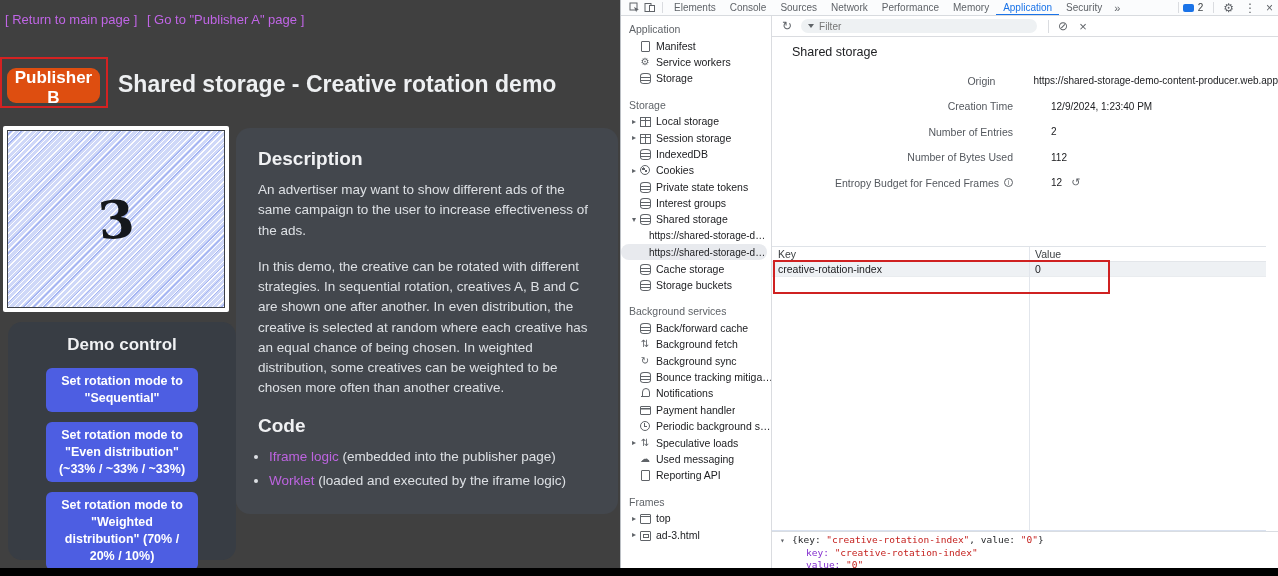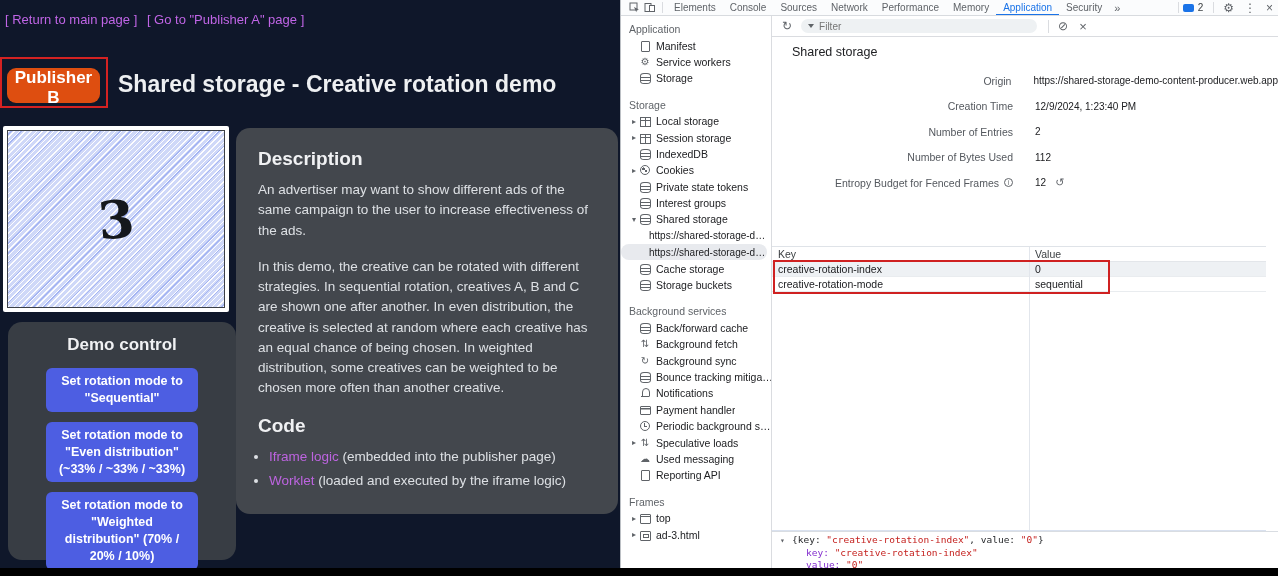--- a/index.html
+++ b/index.html
@@ -1,20 +1,20 @@
 <!DOCTYPE html>
 <html><head>
 <meta charset="utf-8">
 <style>
   * { margin:0; padding:0; box-sizing:border-box; }
   body { background:#000; font-family:"Liberation Sans", sans-serif; }
   .screen { position:relative; width:1278px; height:576px; background:#000; overflow:hidden; }
 
   
-  .page { position:absolute; left:0; top:0; width:725px; height:568px; background:#0f172a; overflow:hidden; }
+  .page { position:absolute; left:0; top:0; width:725px; height:568px; background:#404040; overflow:hidden; }
   .top-links { position:absolute; left:5px; top:12px; font-size:13px; color:#c065e6; }
   .top-links a { color:#c065e6; text-decoration:none; margin-right:6px; cursor:pointer; }
   .pub-annot { position:absolute; left:0; top:57px; width:108px; height:51px; border:2px solid #d42222; }
   .pub-btn { position:absolute; left:7px; top:68px; width:93px; height:35px; background:#de4e10; border:none; border-radius:9px;
              color:#fff; font-size:17px; font-weight:700; font-family:"Liberation Sans",sans-serif; cursor:pointer; }
   .page-title { position:absolute; left:118px; top:71px; font-size:23px; font-weight:700; color:#eef0f2; white-space:nowrap; }
 
   .creative { position:absolute; left:3px; top:126px; width:226px; height:186px; background:#fff; padding:4px; border-radius:2px; }
   .creative-inner { width:100%; height:100%; border:1.5px solid #3c4047; display:flex; align-items:center; justify-content:center;
       background-color:#cfd8f8;
@@ -91,21 +91,21 @@
   .funnel { width:0; height:0; border-left:3.5px solid transparent; border-right:3.5px solid transparent; border-top:4px solid #5f6368; margin-right:5px; position:relative; }
   .filter-input { border:none; background:transparent; outline:none; font-size:10px; color:#5f6368; width:180px; font-family:"Liberation Sans",sans-serif; }
   .tbar-div { width:1px; height:13px; background:#dadce0; margin:0 9px 0 11px; }
   .clear-ic { font-size:12px; color:#5f6368; cursor:pointer; }
   .close-ic { font-size:13px; color:#5f6368; margin-left:11px; cursor:pointer; }
 
   .panel-heading { position:absolute; left:20px; top:29px; font-size:12.5px; color:#202124; }
   .fields { position:absolute; left:0; top:52px; right:0; }
   .frow { height:25.5px; display:flex; align-items:center; }
   .flab { width:241px; text-align:right; color:#54585e; font-size:10.5px; display:flex; justify-content:flex-end; align-items:center; white-space:nowrap; }
-  .fval { font-size:10px; color:#202124; display:flex; align-items:center; white-space:nowrap;padding-left:22px; }
+  .fval { margin-left:16px; font-size:10px; color:#202124; display:flex; align-items:center; white-space:nowrap;padding-left:22px; }
   .info-i { display:inline-block; width:9px; height:9px; border:1px solid #5f6368; border-radius:50%; font-size:6.5px; line-height:7px;
             text-align:center; color:#5f6368; margin-left:5px; cursor:pointer; }
   .undo-ic { font-size:11px; color:#5f6368; margin-left:9px; cursor:pointer; }
 
   .grid { position:absolute; left:0; right:12px; top:230px; height:285px; border-top:1px solid #dfe3e8; border-bottom:1px solid #d9e1ef; }
   .grow { position:relative; height:15px; display:flex; align-items:center; font-size:10.5px; color:#202124; }
   .grow.head { color:#3c4043; border-bottom:1px solid #e3e6ea; }
   .grow.r1 { background:#eef1f4; border-bottom:1px solid #e9ecef; cursor:pointer; }
   .grow.r2 { background:#fff; border-bottom:1px solid #e9ecef; cursor:pointer; }
   .gkey { padding-left:6px; }
@@ -389,24 +389,20 @@
 
         <div class="grid">
           <div class="grow head">
             <span class="gkey">Key</span>
             <span class="gval">Value</span>
           </div>
           <div class="grow r1">
             <span class="gkey">creative-rotation-index</span>
             <span class="gval">0</span>
           </div>
-          <div class="grow r2">
-            <span class="gkey">creative-rotation-mode</span>
-            <span class="gval">sequential</span>
-          </div>
           <div class="gcol"></div>
           <div class="grid-annot"></div>
         </div>
 
         <div class="preview">
           <div>
             <span class="pv-tri">▾</span><span class="pv-plain">{key: </span><span class="pv-str">"creative-rotation-index"</span><span class="pv-plain">, value: </span><span class="pv-str">"0"</span><span class="pv-plain">}</span>
           </div>
           <div class="pv-line2">
             <span class="pv-name">key:</span> <span class="pv-str">"creative-rotation-index"</span>

